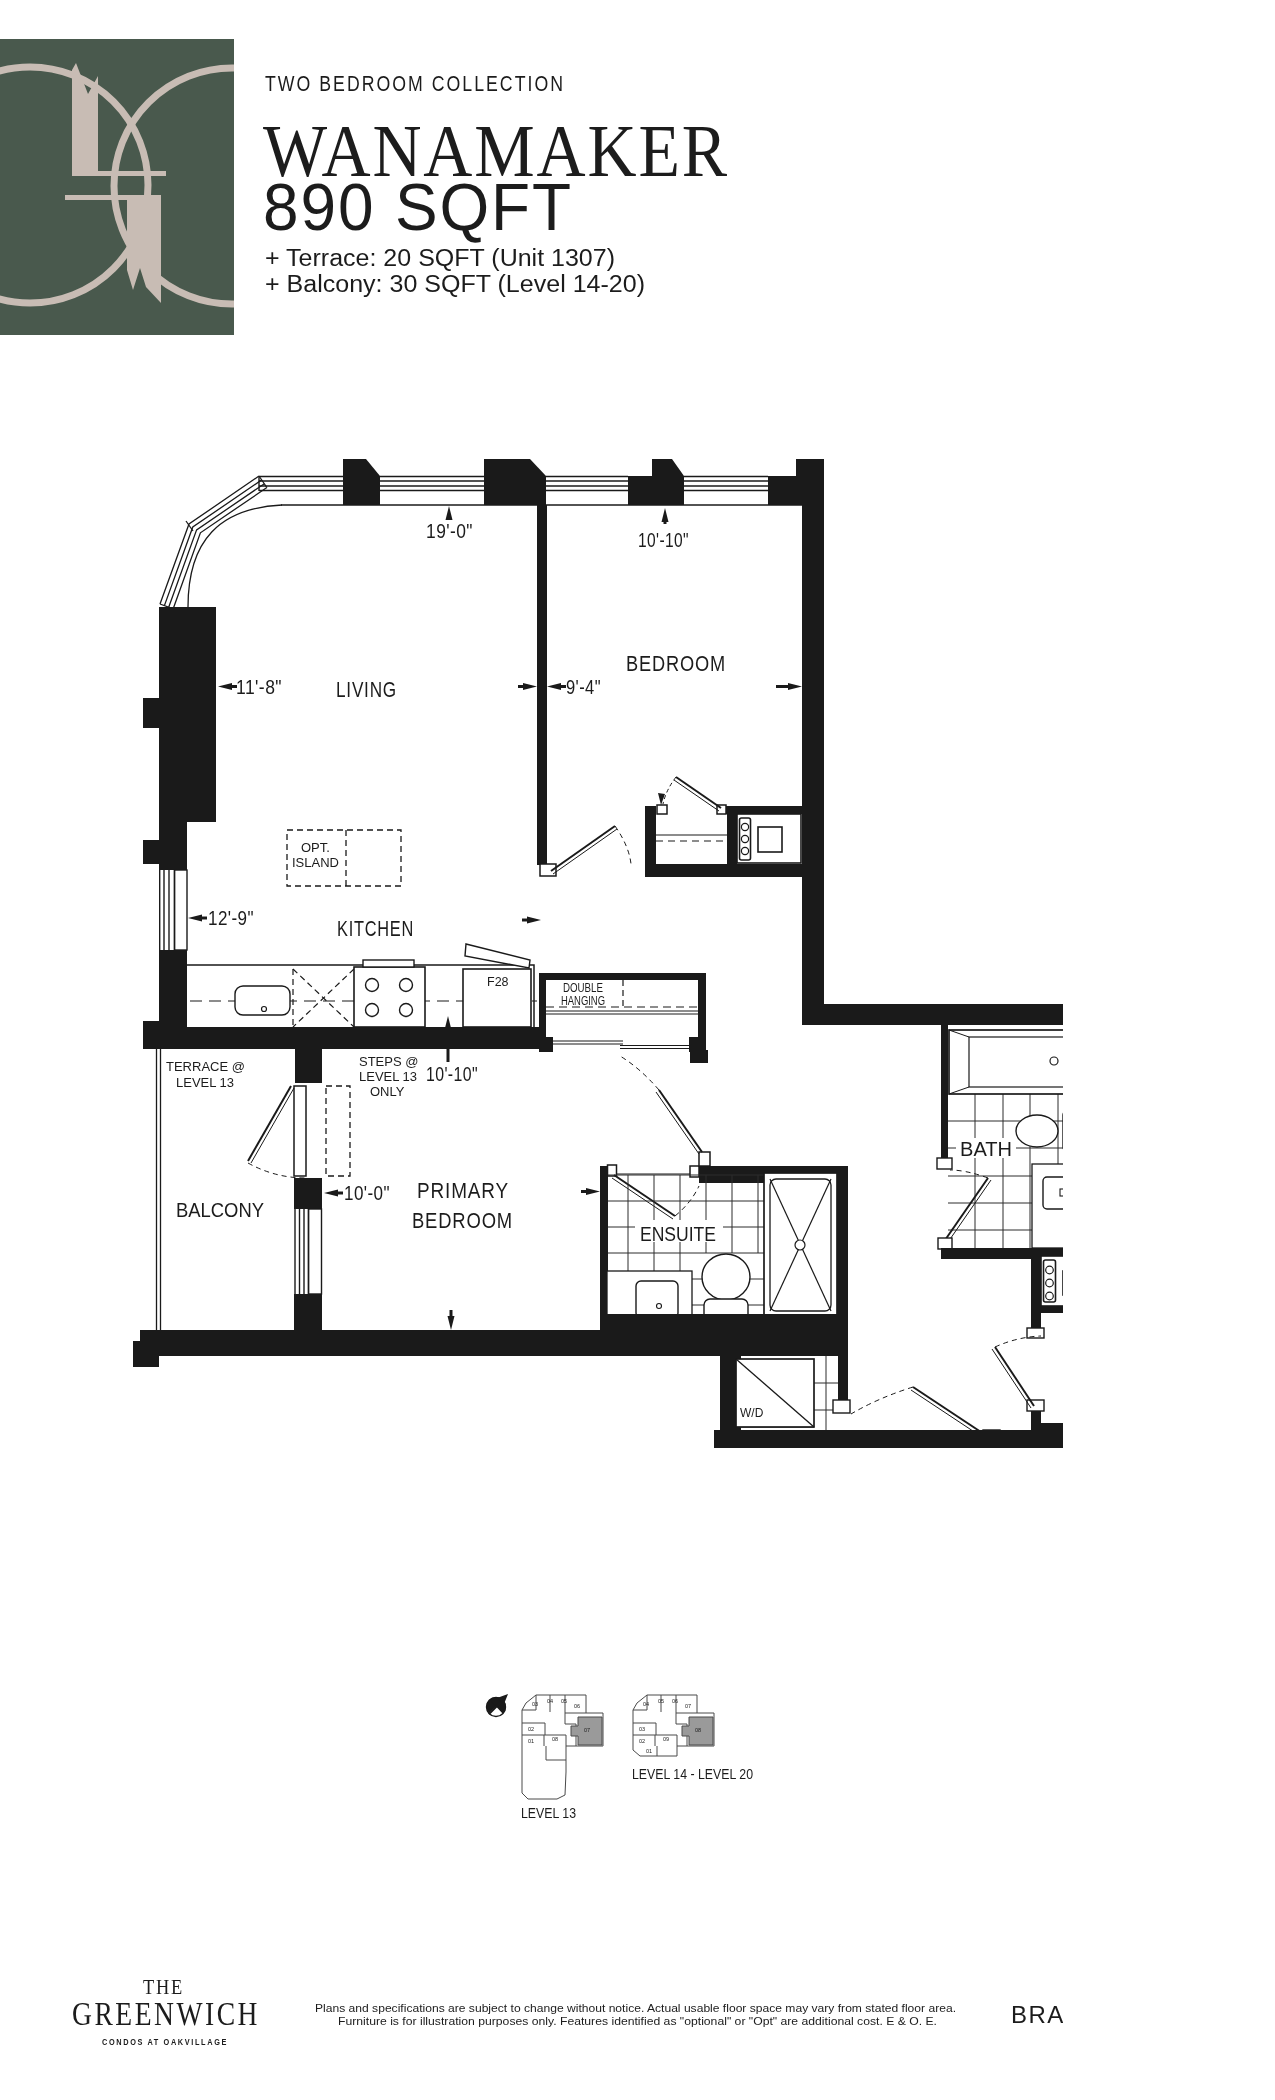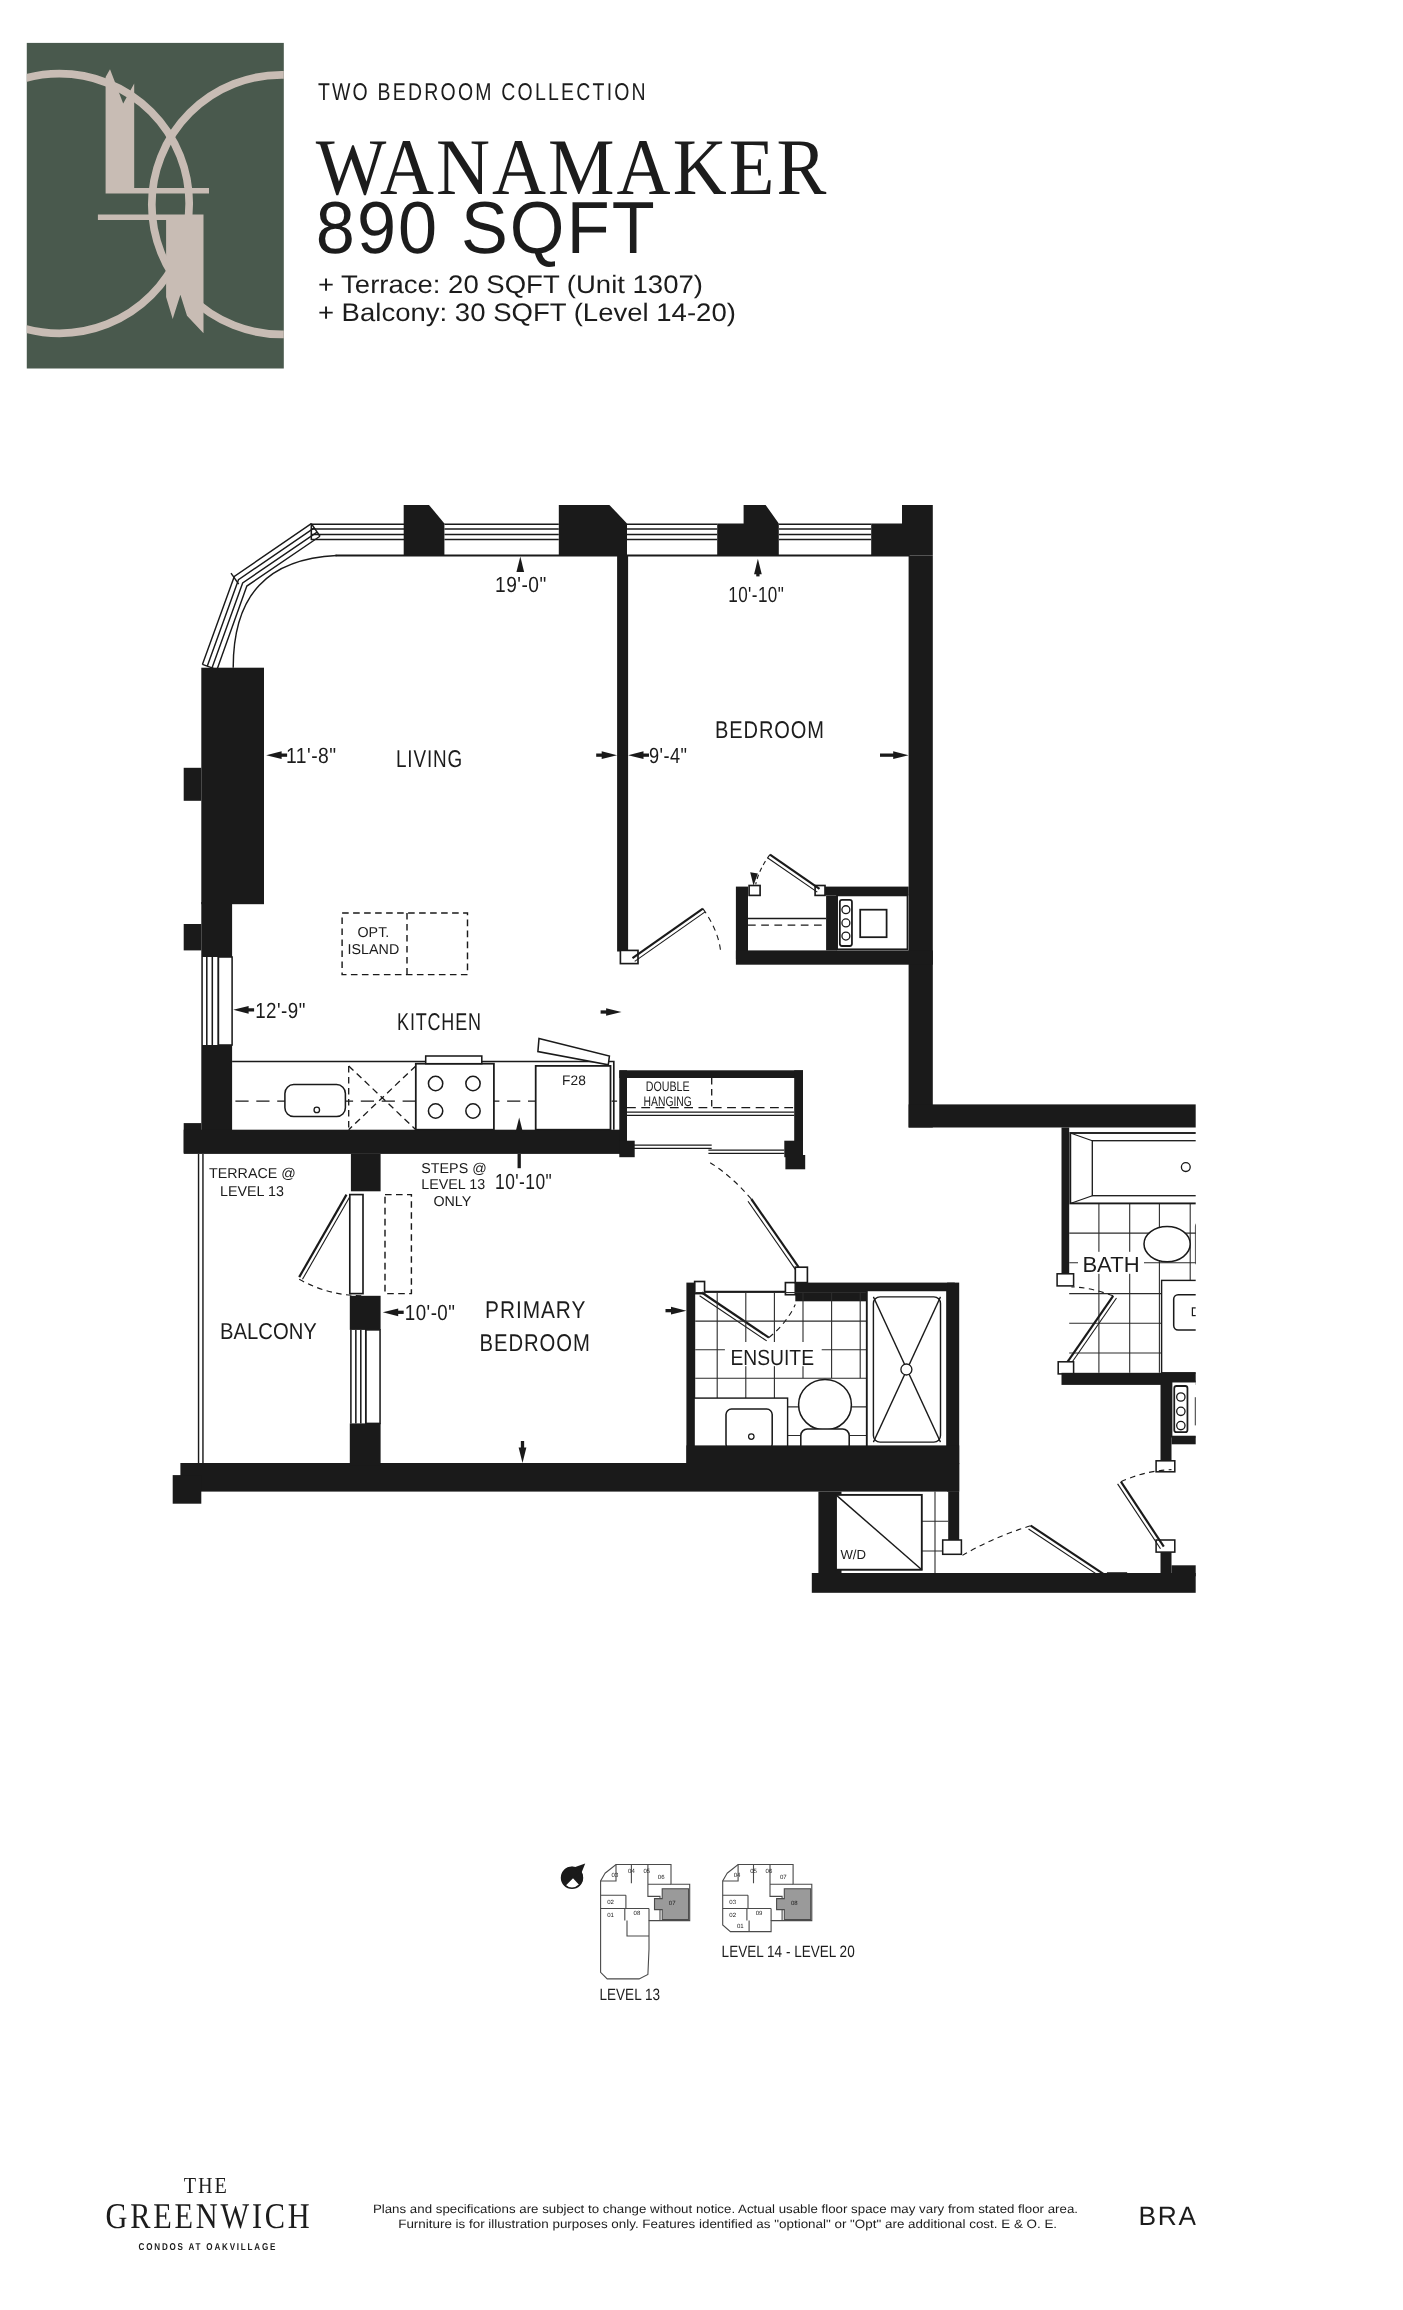--- a/index.html
+++ b/index.html
@@ -1,16 +1,16 @@
 <!DOCTYPE html>
 <html><head>
 <meta charset="utf-8">
 <style>
   html,body{margin:0;padding:0;background:#fff;}
-  .page{position:relative;width:1063px;height:2100px;background:#fff;overflow:hidden;margin-left:24px;}
+  .page{position:relative;width:1063px;height:2100px;background:#fff;overflow:hidden;}
   svg text{font-family:"Liberation Sans",sans-serif;fill:#1c1c1c;-webkit-font-smoothing:antialiased;}
   .serif{font-family:"Liberation Serif",serif !important;}
   .dim{font-size:20px;letter-spacing:0.5px;}
   .room{font-size:22px;letter-spacing:1px;}
   .small{font-size:13px;}
 </style>
 </head>
 <body>
 <div class="page">
 <svg width="1275" height="2100" viewBox="0 0 1275 2100" xmlns="http://www.w3.org/2000/svg">

